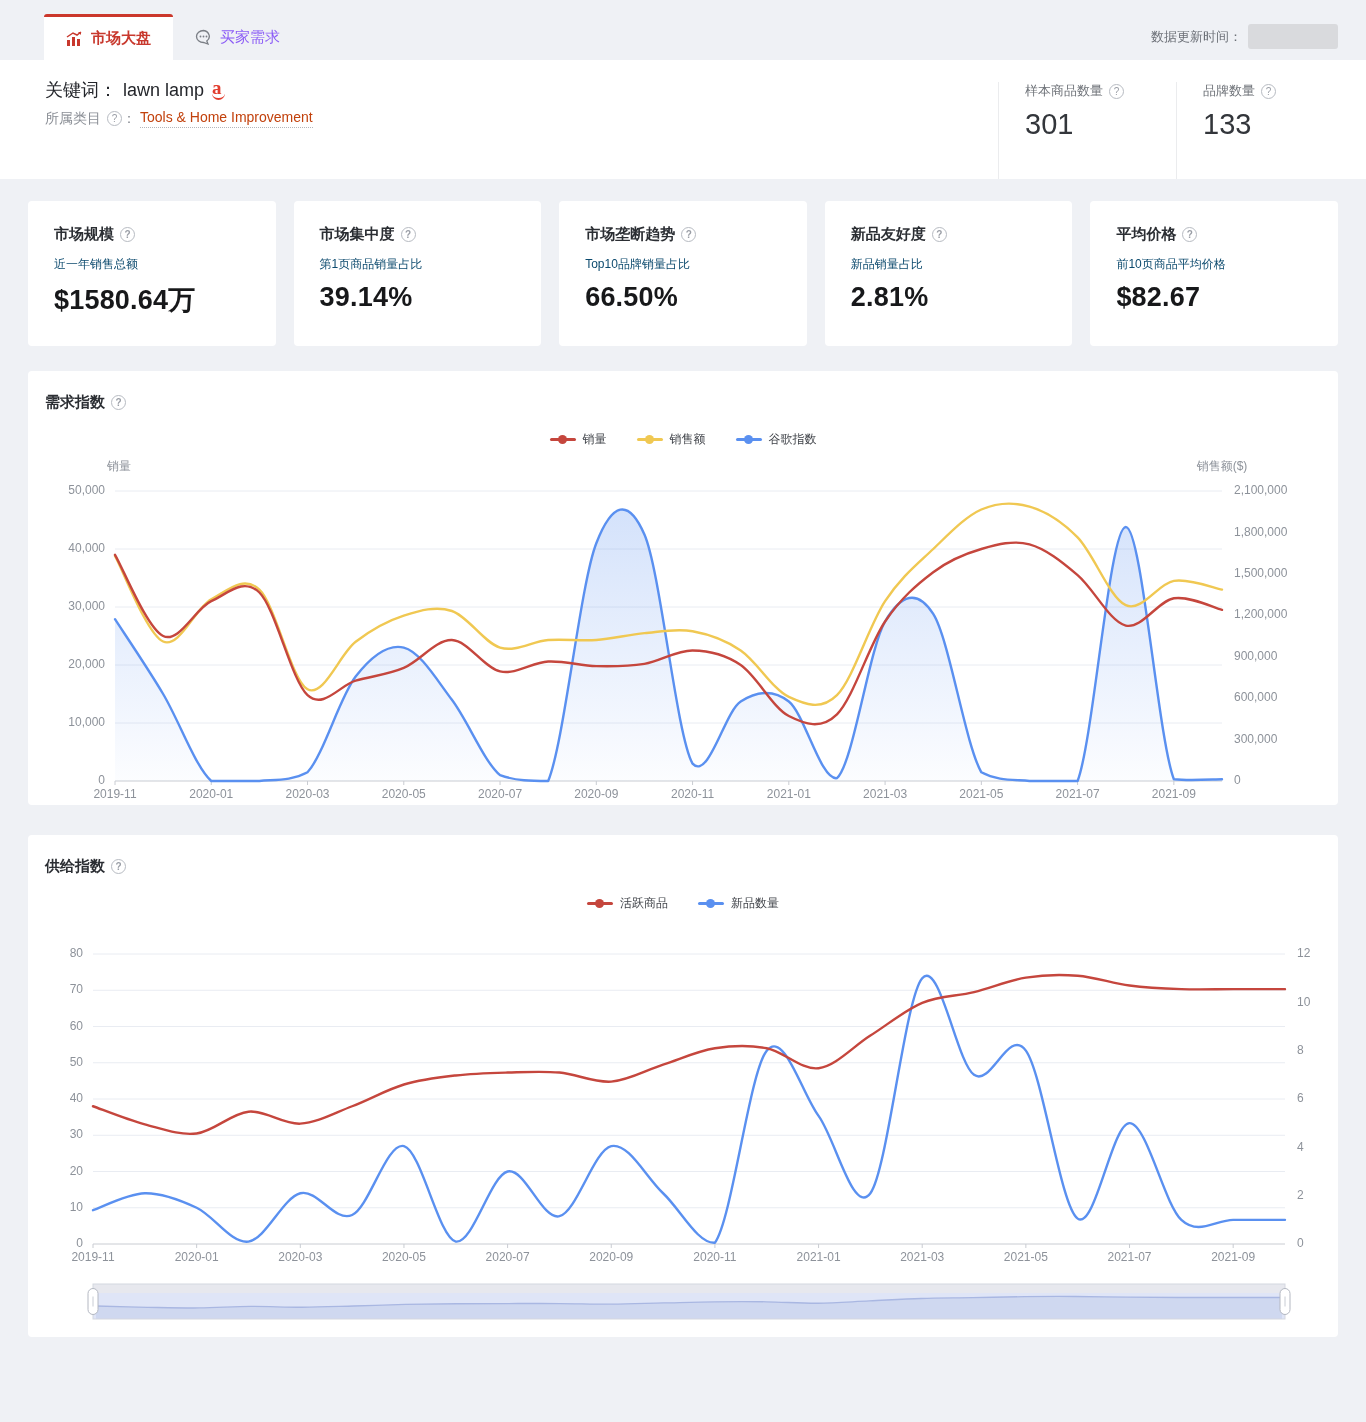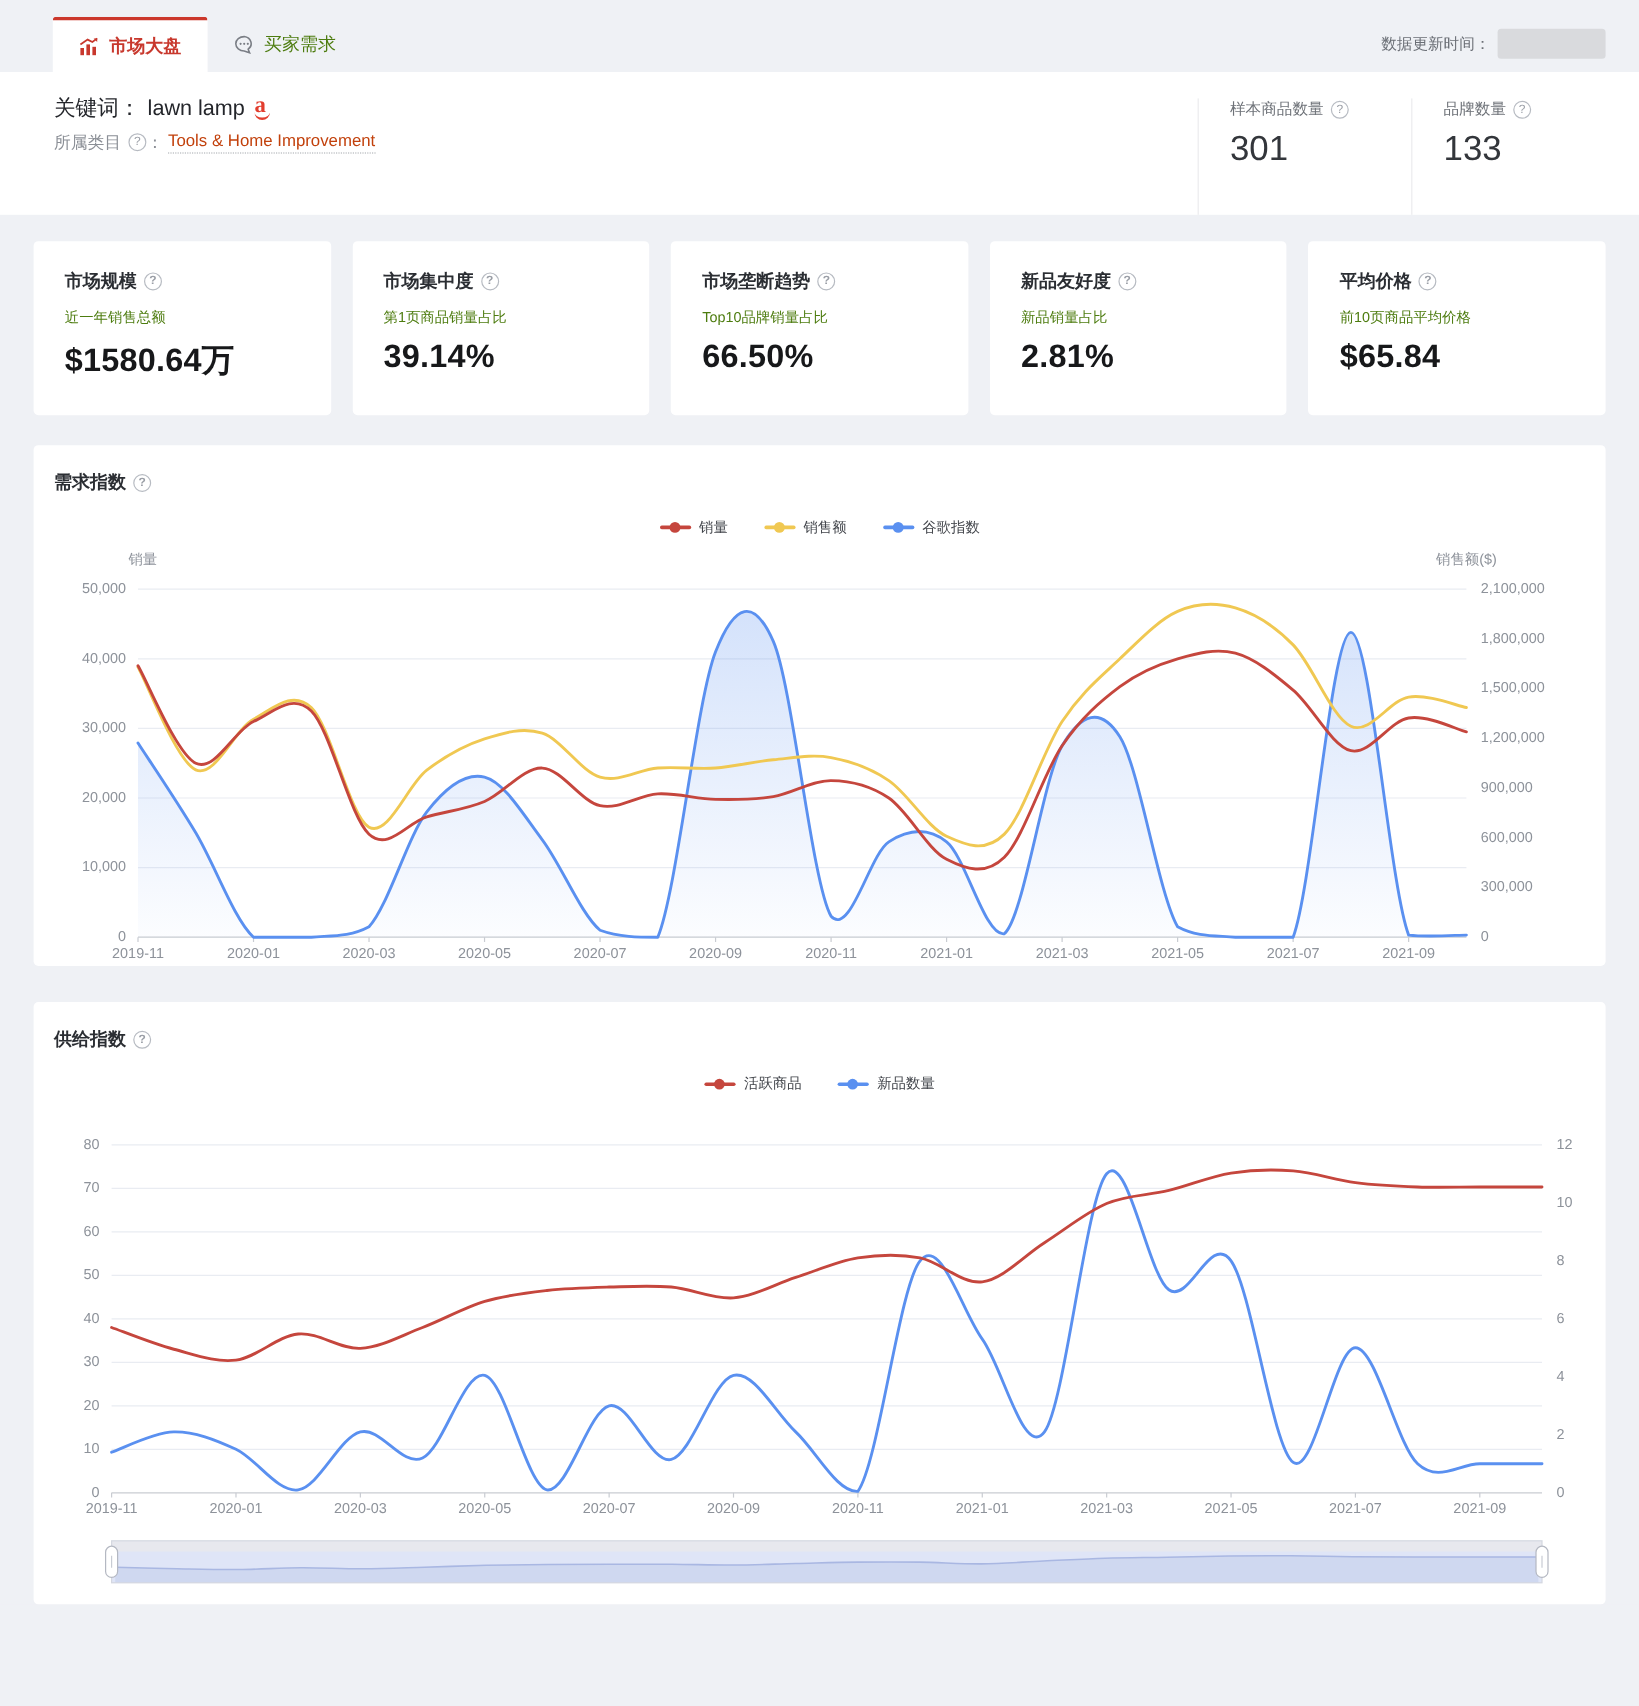--- a/index.html
+++ b/index.html
@@ -1,39 +1,39 @@
 <!DOCTYPE html>
 <html><head>
 <meta charset="utf-8">
 <style>
   * { margin:0; padding:0; box-sizing:border-box; }
   html,body { width:1366px; background:#eff1f5; font-family:"Liberation Sans","DejaVu Sans",sans-serif; color:#2b2e33; }
   .topstrip { height:60px; position:relative; display:flex; align-items:flex-end; padding-left:30px; }
-  .tab { height:46px; display:flex; align-items:center; gap:8px; padding:0 22px; font-size:15px; color:#4d7c0f; cursor:pointer; }
+  .tab { height:46px; display:flex; align-items:center; gap:8px; padding:0 22px; font-size:15px; color:#8b5cf6; cursor:pointer; }
   .tab.active { background:#fff; border-top:3px solid #cb372b; border-radius:3px 3px 0 0; color:#c8382d; font-weight:bold;margin-left:14px; }
   .update { position:absolute; right:28px; top:24px; font-size:13px; color:#6b6f76; display:flex; align-items:center; }
   .blob { display:inline-block; width:90px; height:25px; background:#d9dadd; border-radius:3px; margin-left:6px; }
   .header-panel { background:#fff; height:119px; display:flex; justify-content:space-between; }
   .hp-left { padding:18px 0 0 45px; }
   .kw-row { font-size:18px; color:#24262b; display:flex; align-items:center; }
   .kw-label { color:#24262b; }
   .kw-value { margin-left:6px; }
   .amz { color:#e23d2e; font-weight:bold; font-size:19px; position:relative; margin-left:8px; top:-2px; font-family:"Liberation Serif",serif; }
   .amz::after { content:''; position:absolute; left:0px; right:-3px; bottom:-1px; height:7px; border-bottom:2px solid #e23d2e; border-radius:0 0 8px 8px; }
   .cat-row { margin-top:7px; font-size:14px; color:#8b8f96; display:flex; align-items:center; }
   .cat-link { color:#c2410c; border-bottom:1px dotted #b4b6bb; padding-bottom:2px; margin-left:4px; cursor:pointer; }
   .hp-stats { display:flex; margin-right:40px; padding-top:22px; }
   .stat { border-left:1px solid #ebecee; padding-left:26px; margin-left:28px; min-width:150px; }
   .stat-label { font-size:13px; color:#6e7278; display:flex; align-items:center; }
   .stat-value { font-size:29px; color:#33363b; margin-top:8px; }
   .q { display:inline-flex; width:15px; height:15px; border:1px solid #b7bbc2; border-radius:50%; color:#9a9ea6; font-size:10px; align-items:center; justify-content:center; margin-left:6px; flex:none; }
   .cards { display:grid; grid-template-columns:repeat(5,1fr); gap:18px; margin:22px 28px 0; }
   .card { background:#fff; border-radius:4px; height:145px; padding:24px 26px; }
   .card-title { font-size:15px; font-weight:bold; color:#2b2e33; display:flex; align-items:center; }
-  .card-sub { font-size:12px; color:#4d7c0f; margin-top:12px; }
+  .card-sub { font-size:12px; color:#0c4a6e; margin-top:12px; }
   .card-value { font-size:27px; font-weight:bold; color:#17181a; margin-top:9px; letter-spacing:.2px; }
   .panel { position:relative; background:#fff; border-radius:4px; margin:0 28px; overflow:hidden; }
   #demand-panel { height:434px; margin-top:25px; }
   #supply-panel { height:502px; margin-top:30px; }
   .panel-title { position:absolute; top:22px; left:17px; font-size:15px; font-weight:bold; color:#2b2e33; display:flex; align-items:center; z-index:2; }
   .legend { position:absolute; top:60px; left:0; right:0; display:flex; justify-content:center; gap:30px; z-index:2; }
   .lg-item { display:flex; align-items:center; gap:7px; font-size:12px; color:#41444a; cursor:pointer; }
   .lg-mark { width:26px; height:3px; border-radius:2px; position:relative; }
   .lg-mark::after { content:''; position:absolute; width:9px; height:9px; border-radius:50%; left:8px; top:-3px; background:inherit; }
   .chart-svg { position:absolute; inset:0; }
@@ -132,21 +132,21 @@
       </div>
     <div class="card-sub">新品销量占比</div>
     <div class="card-value">2.81%</div>
   </div>
   <div class="card">
     <div class="card-title">
         <span>平均价格</span>
         <span class="q">?</span>
       </div>
     <div class="card-sub">前10页商品平均价格</div>
-    <div class="card-value">$65.84</div>
+    <div class="card-value">$82.67</div>
   </div>
 </div>
 
 <div class="panel" id="demand-panel">
   <div class="panel-title">
       <span>需求指数</span>
       <span class="q">?</span>
     </div>
   <div class="legend" id="demand-legend">
       <div class="lg-item">

